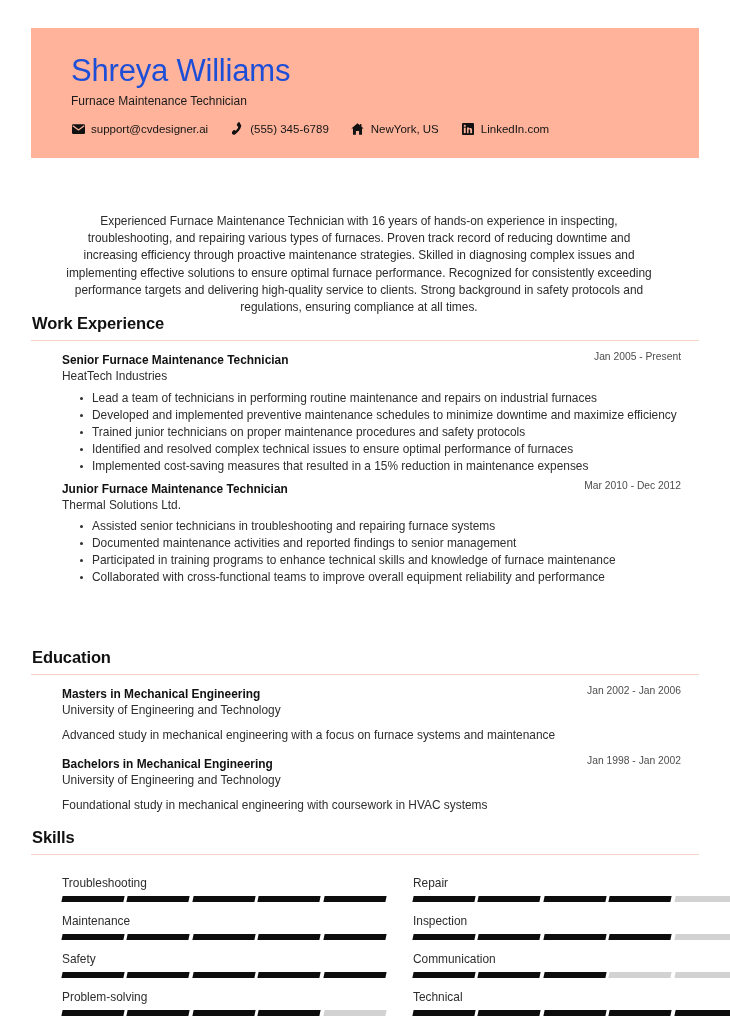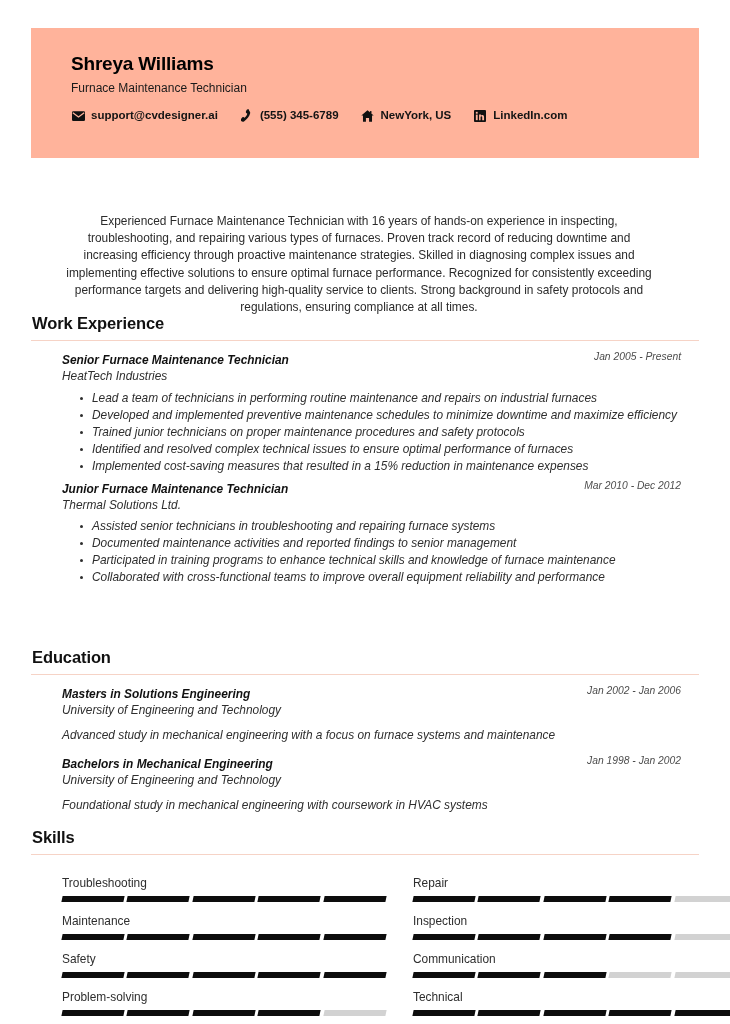--- a/index.html
+++ b/index.html
@@ -20,47 +20,46 @@
 
   
   .header {
     position: absolute;
     left: 31px; top: 28px;
     width: 668px; height: 130px;
     background: #ffb39b;
     padding: 26px 0 0 40px;
   }
   .name {
-    font-size: 19px;
-    font-weight: bold;
-    color: #000000;
+    font-size: 31px;
+    font-weight: normal;
+    color: #1d4ed8;
     letter-spacing: -0.2px;
     line-height: 1.1;
     margin: 0 0 6px 0;
   }
   .job-title {
     font-size: 12px;
     color: #1a1a1a;
     line-height: 1.2;
     margin: 0 0 14px 0;
   }
   .contact-row {
     display: flex;
     align-items: center;
     gap: 0px;
     flex-wrap: nowrap;
   }
   .contact-item {
     display: flex;
-    align-items: flex-start;
+    align-items: flex-end;
     font-size: 11.5px;
     color: #141414;
     margin-right: 22px;
     white-space: nowrap;
-    font-weight: bold;
   }
   .contact-item .ci {
     display: inline-flex;
     align-items: center;
     justify-content: center;
     width: 14px; height: 13px;
     margin-right: 6px;
     flex: none;
   }
   .contact-item svg { display: block; }
@@ -90,21 +89,21 @@
     padding-left: 1px;
     letter-spacing: -0.1px;
   }
   .section-rule {
     height: 1px;
     background: #f6d3c6;
     width: 668px;
     margin-bottom: 9px;
   }
 
-  .entry { position: relative; padding: 0 0 0 31px; font-style: italic; }
+  .entry { position: relative; padding: 0 0 0 31px; }
   .entry-head {
     position: relative;
     display: block;
   }
   .entry-title {
     font-size: 11.9px;
     font-weight: bold;
     color: #111111;
     line-height: 16px;
   }
@@ -267,21 +266,21 @@
       </ul>
     </div>
   </div>
 
   <div class="section" style="top:648px;">
     <div class="section-title">Education</div>
     <div class="section-rule"></div>
 
     <div class="entry">
       <div class="entry-head">
-        <span class="entry-title">Masters in Solutions Engineering</span>
+        <span class="entry-title">Masters in Mechanical Engineering</span>
         <span class="entry-date">Jan 2002 - Jan 2006</span>
       </div>
       <div class="entry-org">University of Engineering and Technology</div>
       <div class="entry-desc">Advanced study in mechanical engineering with a focus on furnace systems and maintenance</div>
     </div>
 
     <div class="entry" style="margin-top:11px;">
       <div class="entry-head">
         <span class="entry-title">Bachelors in Mechanical Engineering</span>
         <span class="entry-date">Jan 1998 - Jan 2002</span>

